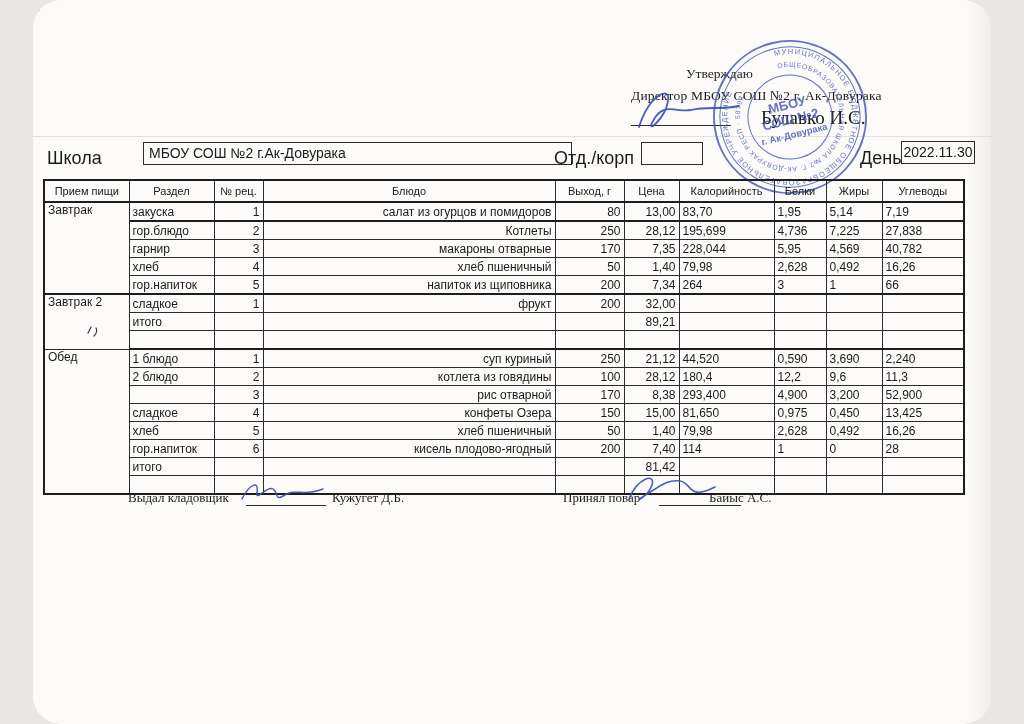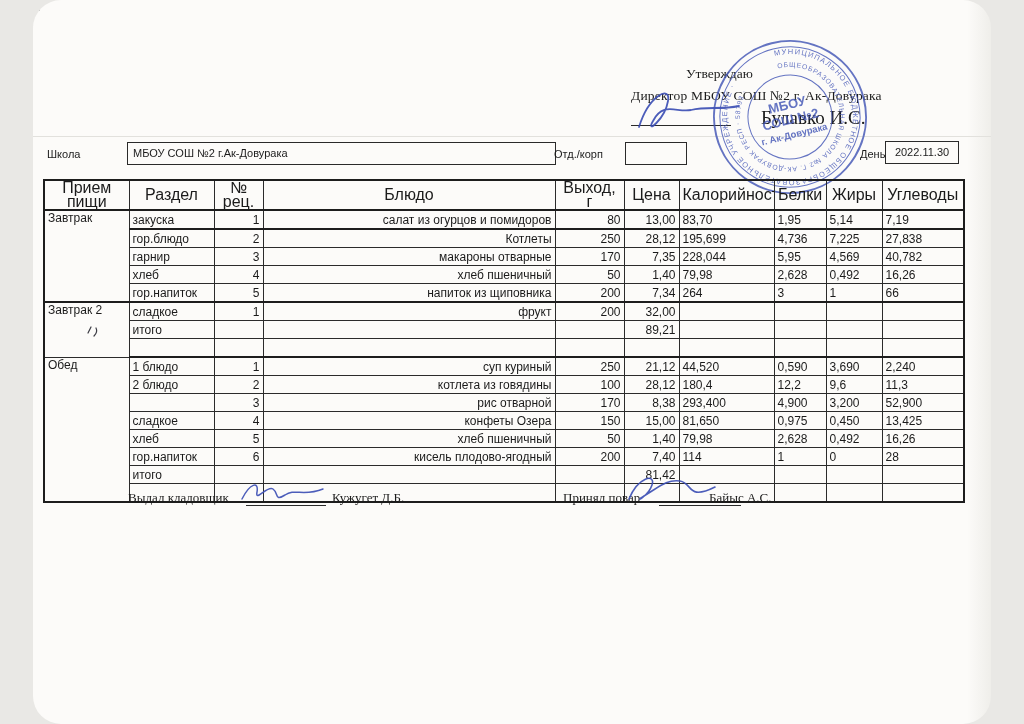--- a/index.html
+++ b/index.html
@@ -12,34 +12,34 @@
     border-radius:28px;
   }
   .serif{font-family:"Liberation Serif",serif;}
   .abs{position:absolute;}
   
   .appr1{left:653px;top:66px;font-size:13.5px;}
   .appr2{left:598px;top:88px;font-size:13.5px;letter-spacing:.2px;}
   .appr-uline{left:598px;top:108px;width:100px;height:17px;border-bottom:1.4px solid #2a2a2a;}
   .appr-name{left:728px;top:107px;font-size:19px;}
   
-  .lbl{font-size:11px;}
+  .lbl{font-size:18px;}
   .lbl-school{left:14px;top:148px;}
   .lbl-dept{left:521px;top:148px;}
   .lbl-day{left:806px;top:148px;margin-left:21px;}
-  .fbox{border:1.6px solid #2a2a2a;height:21px;font-size:11px;line-height:21px;background:transparent;}
+  .fbox{border:1.6px solid #2a2a2a;height:21px;font-size:14px;line-height:21px;background:transparent;margin-left:16px;}
   .box-school{left:94px;top:142px;width:422px;padding-left:5px;}
   .box-dept{left:592px;top:142px;width:60px;}
   .box-day{left:852px;top:141px;width:72px;text-align:center;}
   
   .menu-table{position:absolute;left:10px;top:179px;border-collapse:collapse;table-layout:fixed;width:920px;
     font-size:12px;}
   .menu-table th,.menu-table td{border:1px solid #2b2b2b;padding:0 3px;height:17px;line-height:14px;overflow:hidden;}
   .menu-table{border:2.4px solid #1d1d1d;}
-  .menu-table thead th{height:20px;text-align:center;font-weight:normal;font-size:16px;border-bottom:2.4px solid #1d1d1d;}
+  .menu-table thead th{height:20px;text-align:center;font-weight:normal;font-size:11px;border-bottom:2.4px solid #1d1d1d;}
   tr.sec-end td{border-bottom:2.4px solid #1d1d1d;}
   tr.hb td{border-bottom:2.2px solid #1d1d1d;}
   td.c-meal{vertical-align:top;text-align:left;margin-top:36px;}
   .c-razdel,.c-kcal,.c-prot,.c-fat,.c-carb{text-align:left;}
   .c-dish{text-align:right;white-space:pre;}
   .c-num,.c-out,.c-price{text-align:right;padding-right:2px;}
   
   .foot{top:490px;font-size:13px;}
   .f-il{left:95px;}
   .f-ul1{left:213px;top:489px;width:80px;height:16px;border-bottom:1.2px solid #2a2a2a;}

